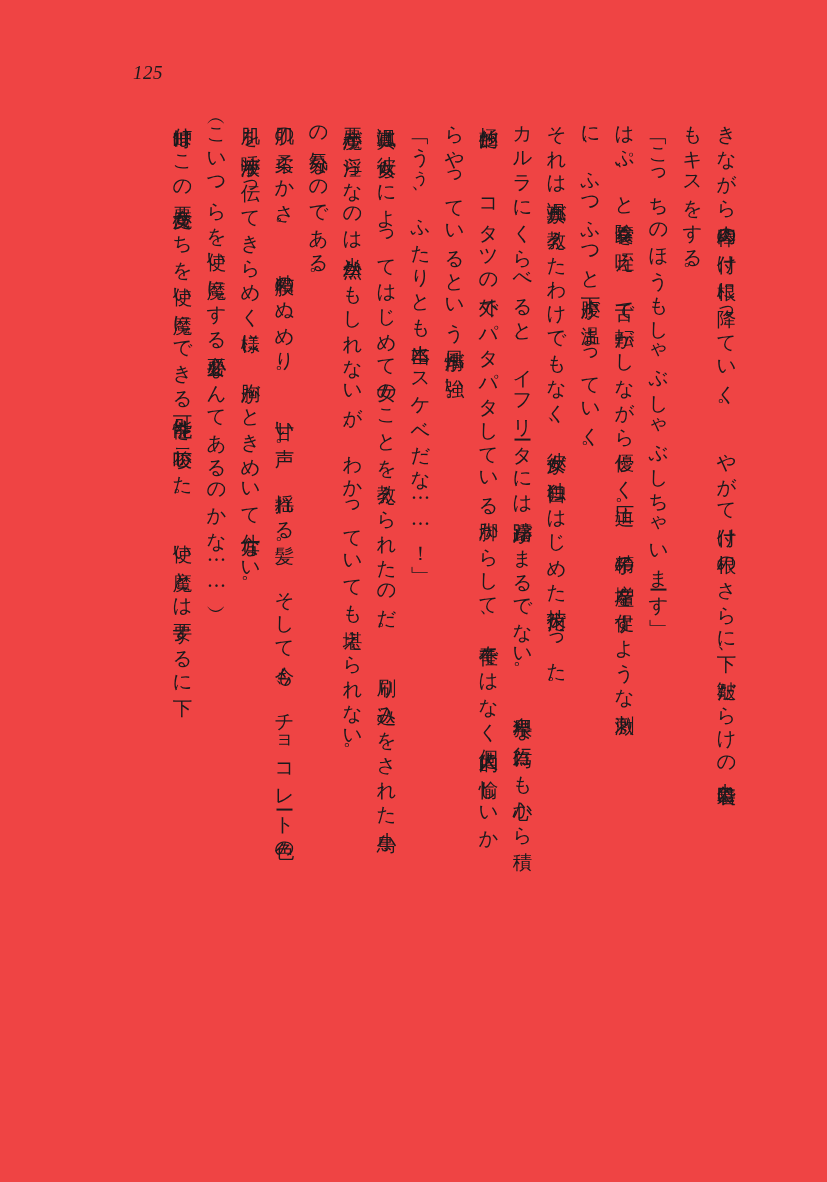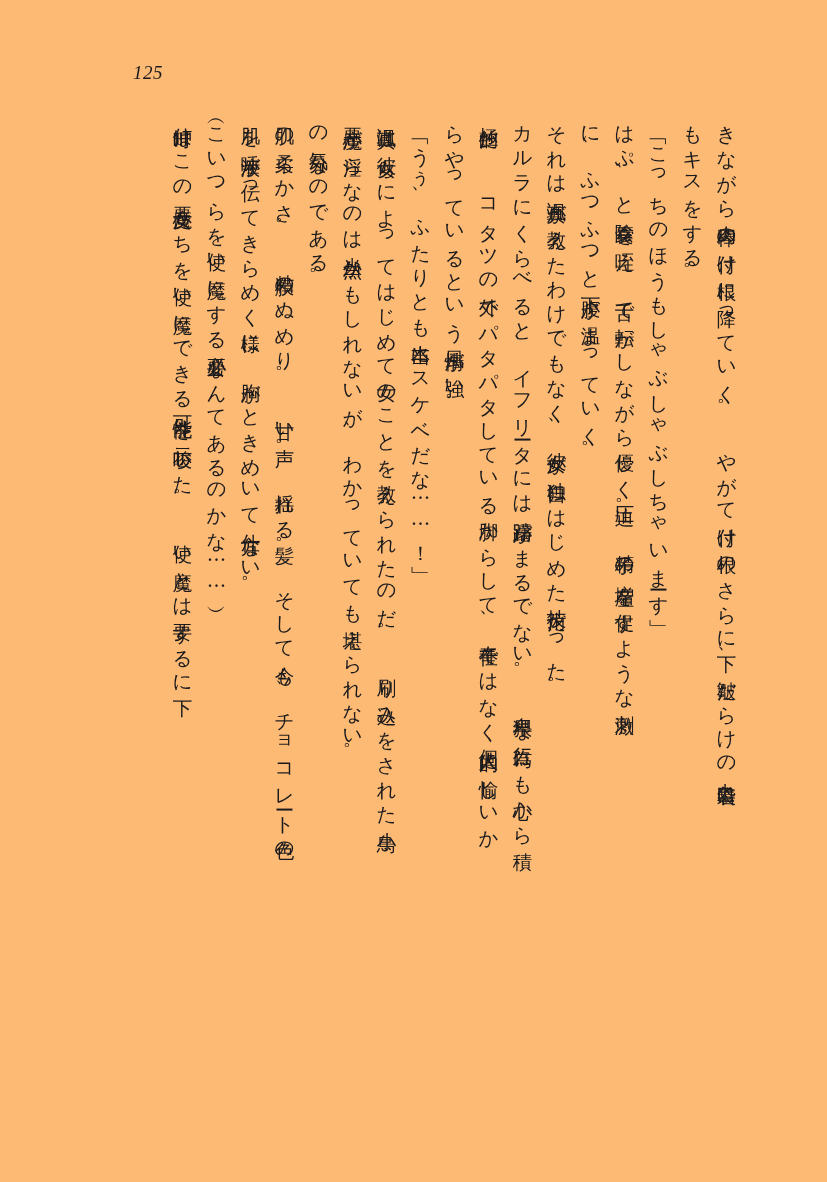--- a/index.html
+++ b/index.html
@@ -4,21 +4,21 @@
 <style>
   html, body {
     margin: 0;
     padding: 0;
     background: #ffffff;
   }
   .page {
     position: relative;
     width: 827px;
     height: 1182px;
-    background: #fdba74;
+    background: #ef4444;
     overflow: hidden;
     font-family: "Liberation Serif", serif;
     color: #17171a;
   }
   
   .page-number {
     position: absolute;
     left: 133px;
     top: 62px;
     font-family: "Liberation Serif", serif;

